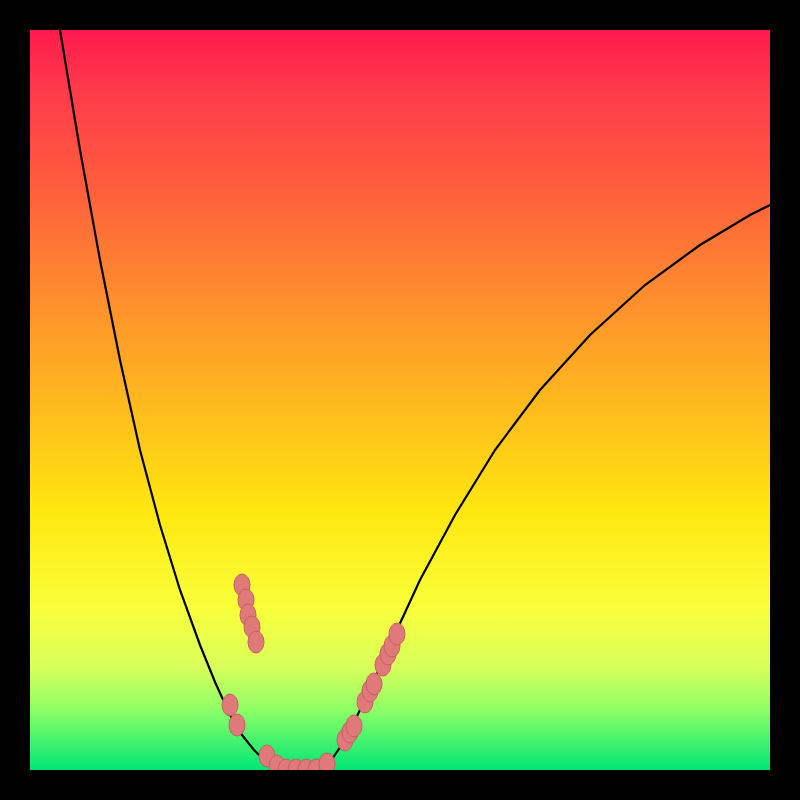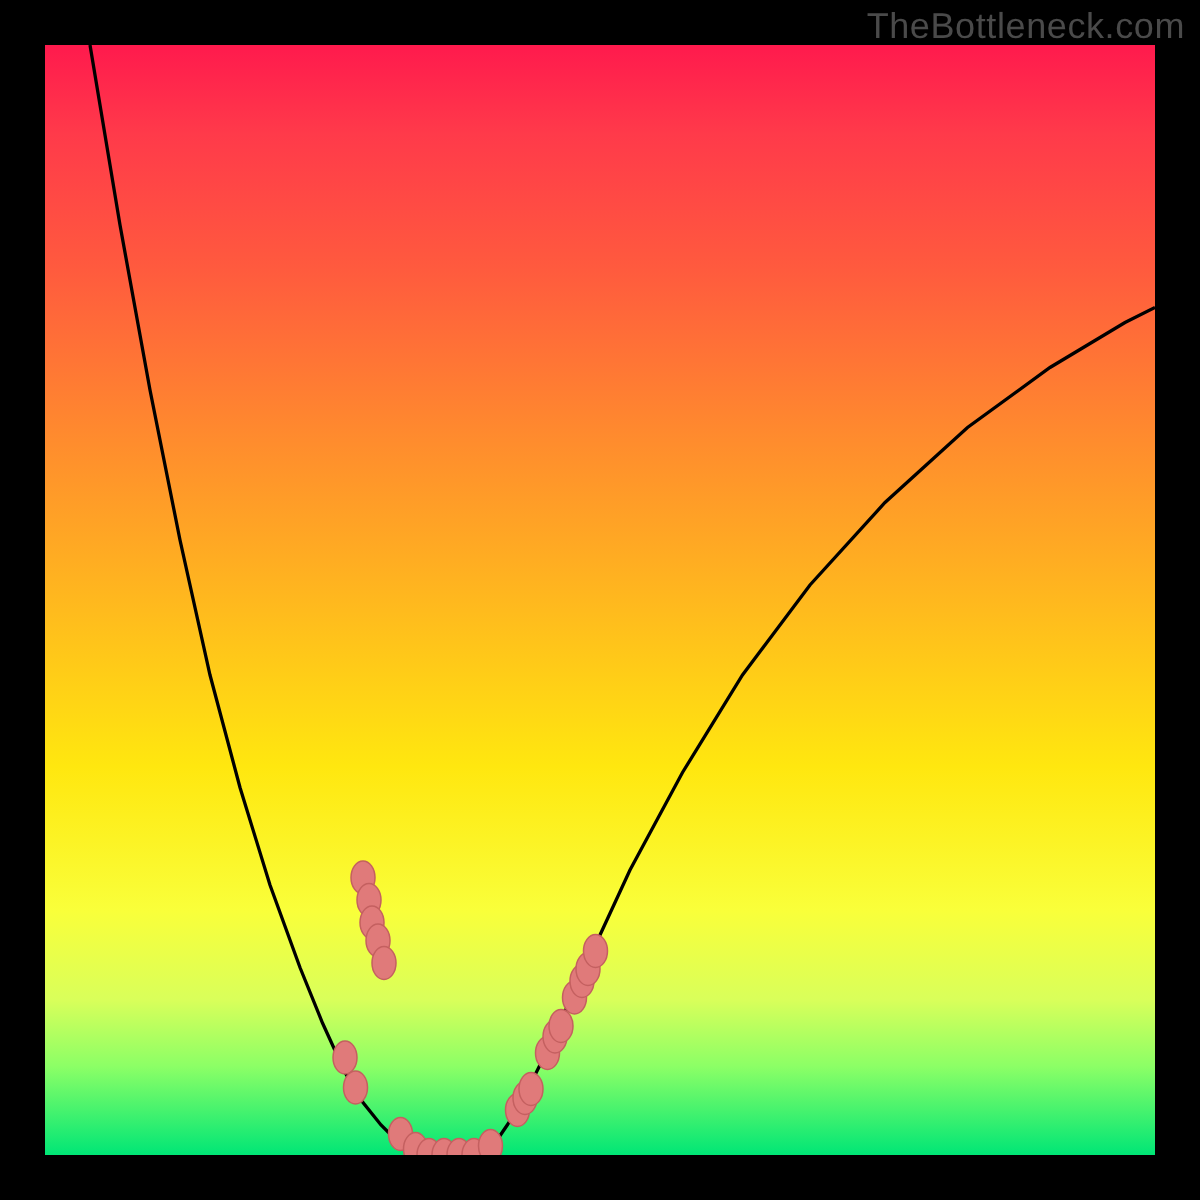--- a/index.html
+++ b/index.html
@@ -82,14 +82,13 @@
           <ellipse cx="335" cy="672" rx="8" ry="11" fill="#e07a7a" stroke="#c46060" stroke-width="1"></ellipse>
           <ellipse cx="340" cy="661" rx="8" ry="11" fill="#e07a7a" stroke="#c46060" stroke-width="1"></ellipse>
           <ellipse cx="344" cy="654" rx="8" ry="11" fill="#e07a7a" stroke="#c46060" stroke-width="1"></ellipse>
           <ellipse cx="353" cy="635" rx="8" ry="11" fill="#e07a7a" stroke="#c46060" stroke-width="1"></ellipse>
           <ellipse cx="358" cy="624" rx="8" ry="11" fill="#e07a7a" stroke="#c46060" stroke-width="1"></ellipse>
           <ellipse cx="362" cy="616" rx="8" ry="11" fill="#e07a7a" stroke="#c46060" stroke-width="1"></ellipse>
           <ellipse cx="367" cy="604" rx="8" ry="11" fill="#e07a7a" stroke="#c46060" stroke-width="1"></ellipse>
         </g>
     </svg>
   </div>
-  <div class="watermark">TheBottleneck.com</div>
 </div>
 
 </body></html>

